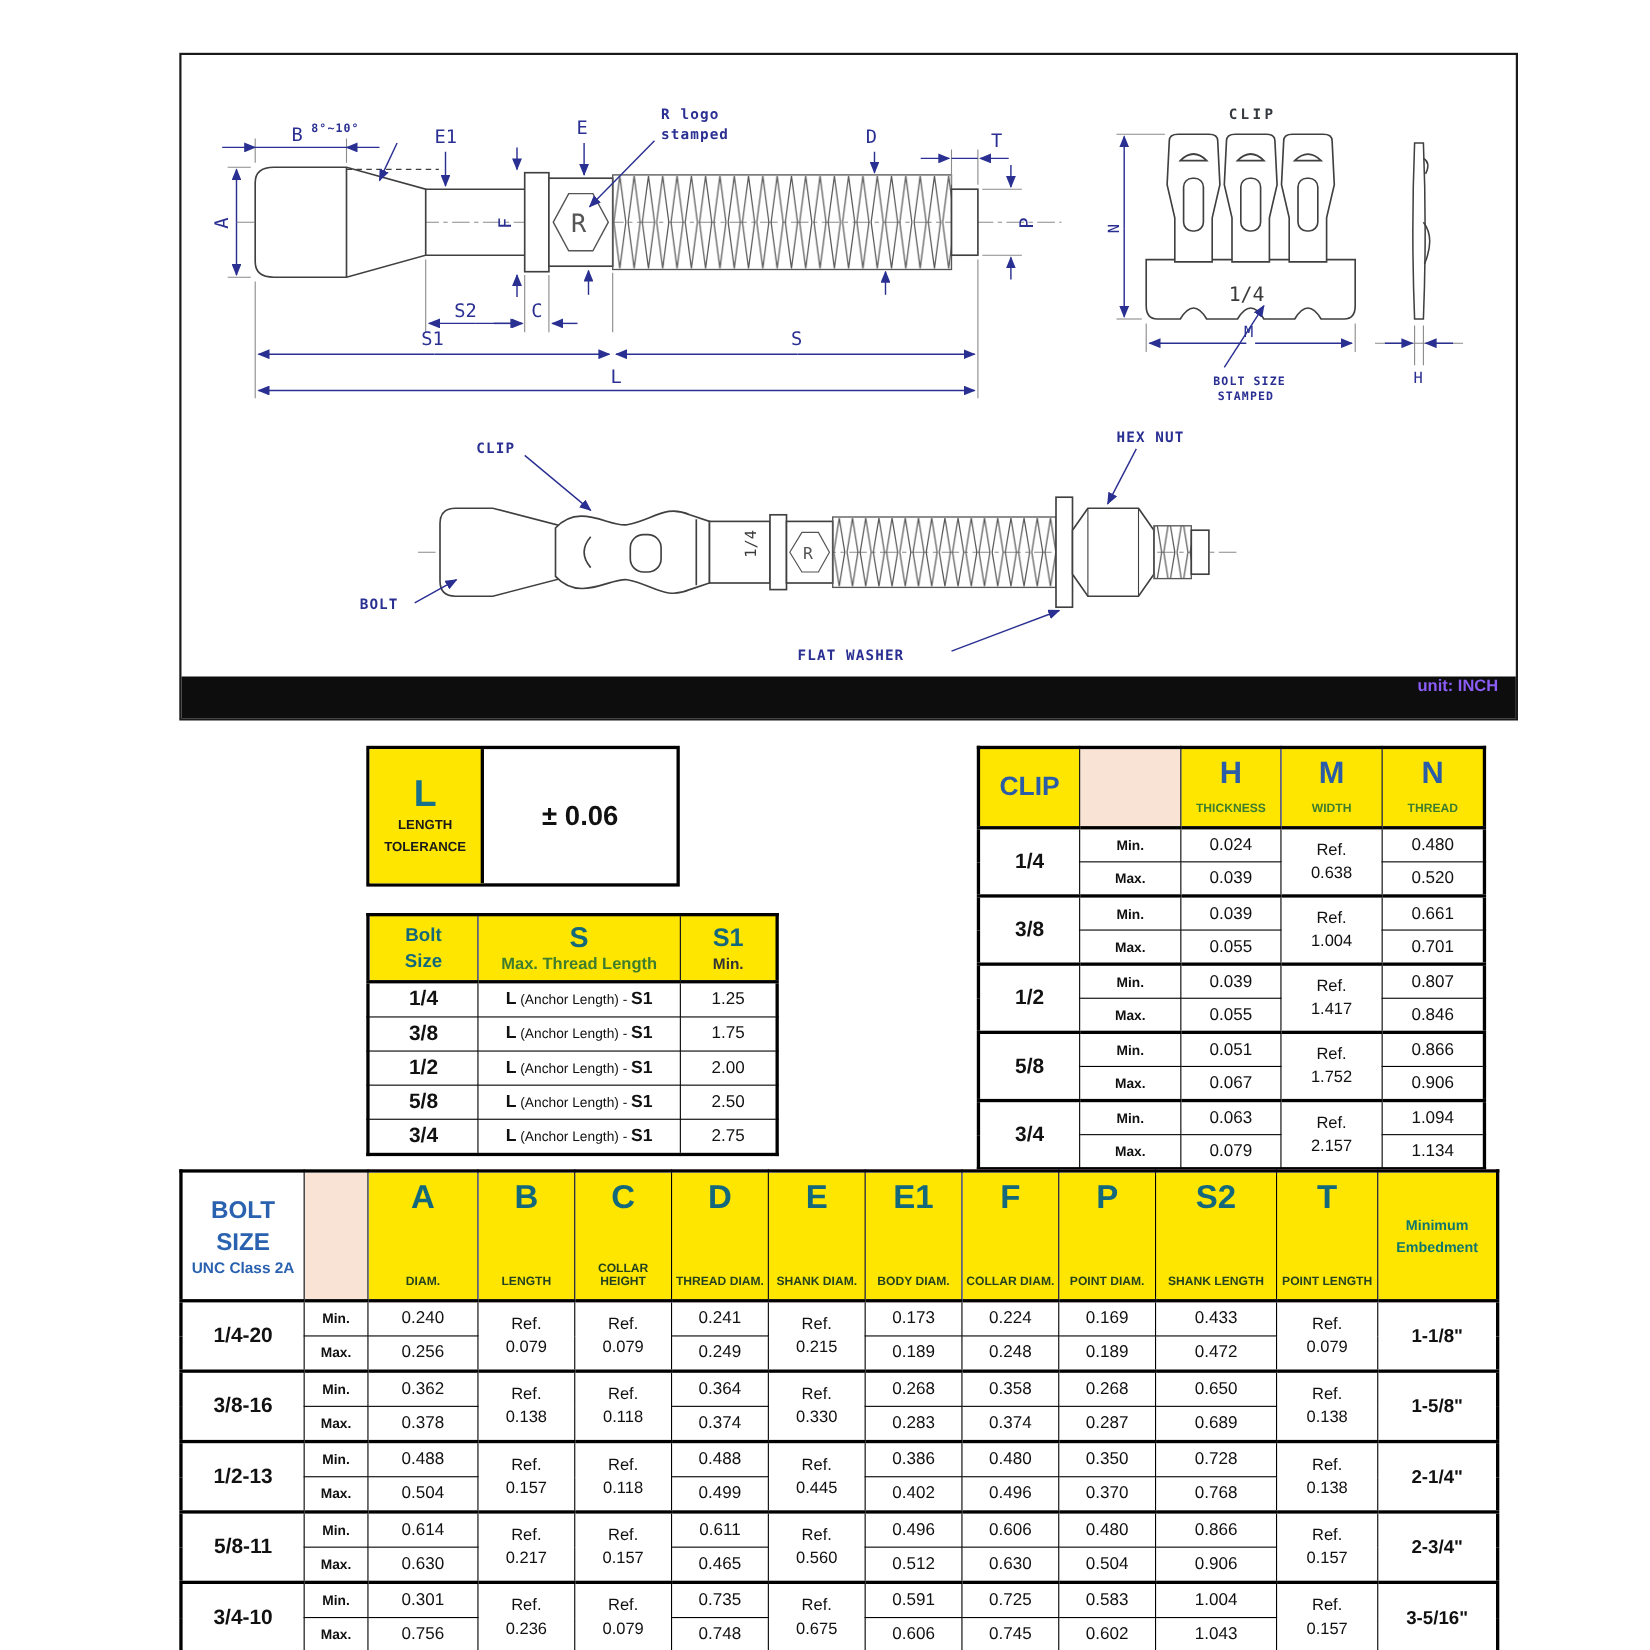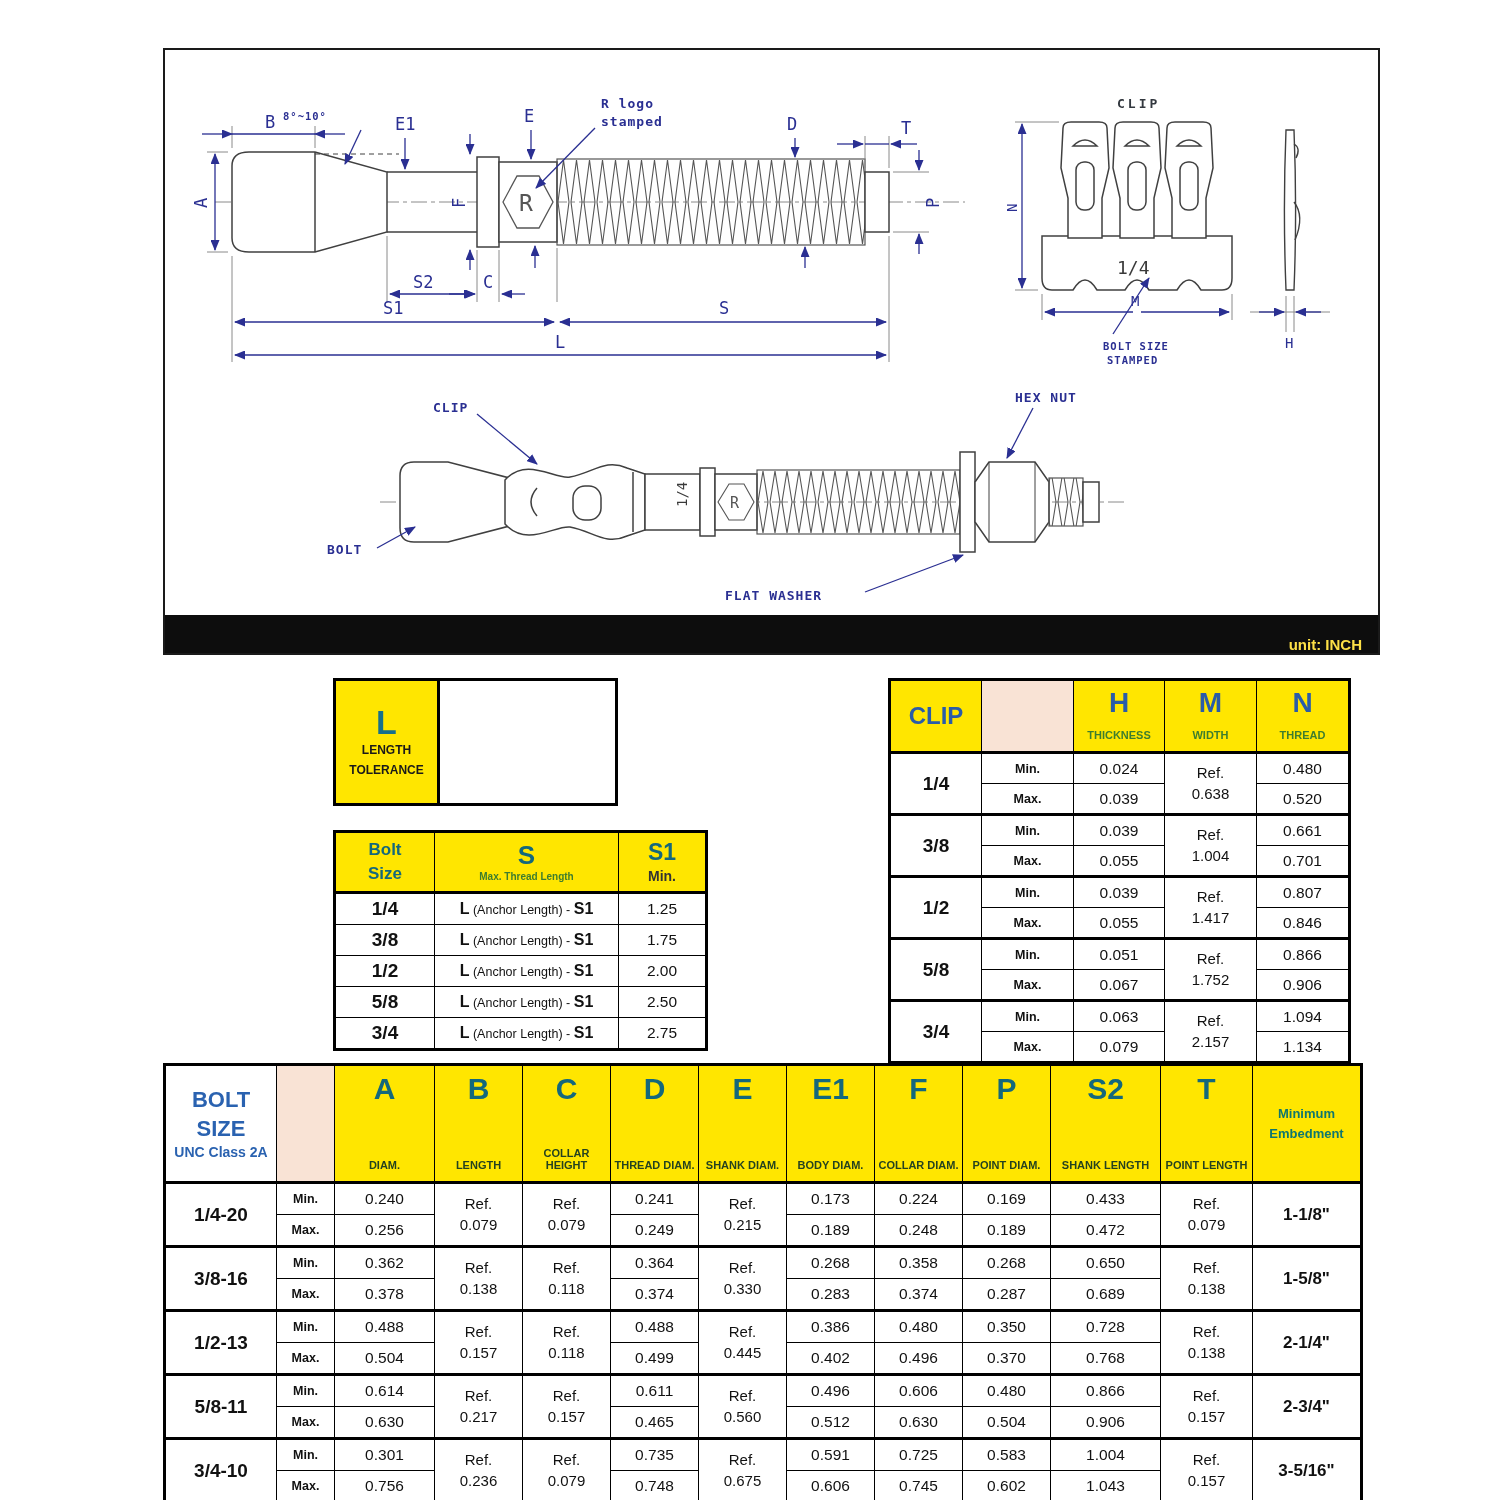--- a/index.html
+++ b/index.html
@@ -2,22 +2,22 @@
 <html><head>
 <meta charset="utf-8">
 <style>
   html,body{margin:0;padding:0;background:#fff;}
   body{width:1500px;height:1500px;position:relative;font-family:"Liberation Sans",sans-serif;color:#111;}
   .abs{position:absolute;box-sizing:border-box;}
 
   
   .panel{left:163px;top:48px;width:1217px;height:607px;border:2px solid #1a1a1a;background:#fff;}
   .panel svg{position:absolute;left:0;top:0;}
-  .unit-bar{position:absolute;left:0;right:0;bottom:0;height:38px;background:#0d0d0d;color:#fde047;
-            display:flex;align-items:flex-end;justify-content:flex-end;padding-right:16px;
+  .unit-bar{position:absolute;left:0;right:0;bottom:0;height:38px;background:#0d0d0d;color:#8b5cf6;
+            display:flex;align-items:flex-start;justify-content:flex-end;padding-right:16px;
             font-size:15px;font-weight:bold;}
 
   
   table{border-collapse:collapse;table-layout:fixed;background:#fff;}
   td{border:1.6px solid #000;text-align:center;vertical-align:middle;padding:0;overflow:hidden;}
   .yellow{background:#ffe600;}
   .peach{background:#f9e3d5;}
   .sym{font-weight:bold;color:#14687c;line-height:1;}
   .sym-blue{font-weight:bold;color:#2a5ca8;line-height:1;}
   .sub-green{font-weight:bold;color:#3e7d2e;font-size:11px;line-height:1.15;}
@@ -253,39 +253,40 @@
     <span>unit: INCH</span>
   </div>
 </div>
 
 <div class="abs tol">
   <div class="tol-left">
     <div class="L">L</div>
     <div class="cap">LENGTH</div>
     <div class="cap">TOLERANCE</div>
   </div>
+  <div class="tol-right">± 0.06</div>
 </div>
 
 <table class="abs s-table">
   <colgroup>
       <col style="width:100px">
       <col style="width:184px">
       <col style="width:88px">
     </colgroup>
   <tbody>
     <tr class="hdr">
       <td class="yellow hc">
         <div class="sym" style="font-size:17px;line-height:1.4;">
           <div>Bolt</div>
           <div>Size</div>
         </div>
       </td>
       <td class="yellow hc">
         <div class="sym" style="font-size:26px;">S</div>
-        <div class="sub-green" style="font-size:10px;margin-top:3px;">Max. Thread Length</div>
+        <div class="sub-green" style="font-size:15px;margin-top:3px;">Max. Thread Length</div>
       </td>
       <td class="yellow hc">
         <div class="sym" style="font-size:23px;">S1</div>
         <div style="font-size:14px;font-weight:bold;color:#333;margin-top:4px;">Min.</div>
       </td>
     </tr>
   </tbody>
   <tbody id="s-rows">
       <tr>
         <td class="szcell">1/4</td>

